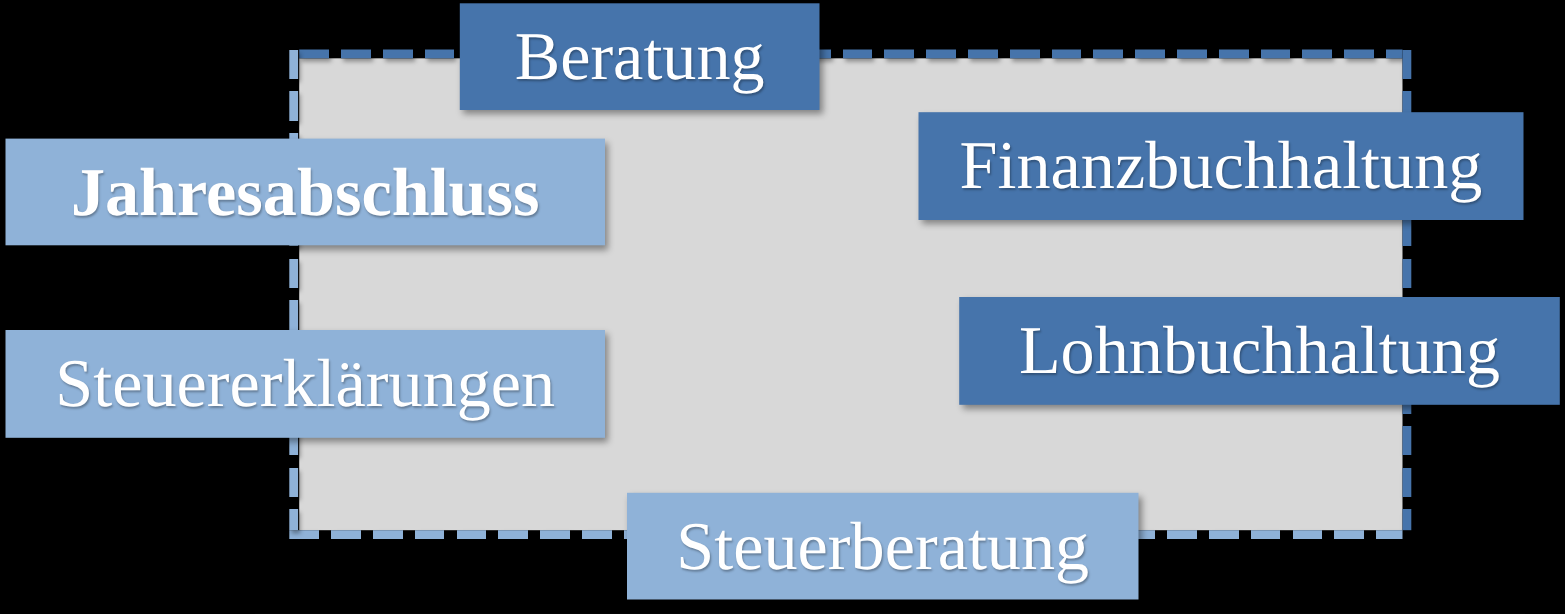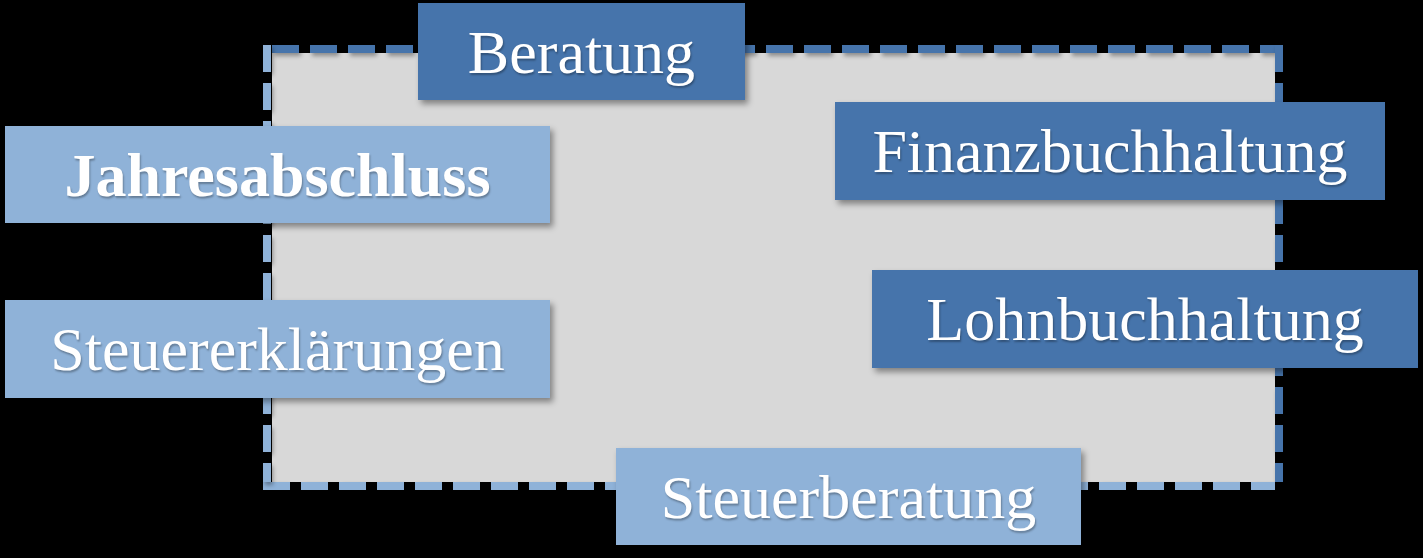--- a/index.html
+++ b/index.html
@@ -60,21 +60,21 @@
     white-space: nowrap;
   }
   .box.dark  { background: #4674ab; }
   .box.light { background: #8fb2d8; }
 
   .box-beratung          { left: 418px; top: 3px;   width: 327px; height: 97px; }
   .box-jahresabschluss   { left: 5px;   top: 126px; width: 545px; height: 97px; font-weight: bold; }
   .box-finanzbuchhaltung { left: 835px; top: 102px; width: 550px; height: 98px; }
   .box-steuererklaerungen{ left: 5px;   top: 300px; width: 545px; height: 98px; justify-content: center; }
   .box-lohnbuchhaltung   { left: 872px; top: 270px; width: 546px; height: 98px; }
-  .box-steuerberatung    { left: 570px; top: 448px; width: 465px; height: 97px; margin-left: 46px; }
+  .box-steuerberatung    { left: 570px; top: 448px; width: 465px; height: 97px; }
 </style>
 </head>
 <body>
 
 <div class="canvas">
 
   <div class="panel"></div>
 
   <div class="dash dash-h dark dash-top"></div>
   <div class="dash dash-v dark dash-right"></div>

